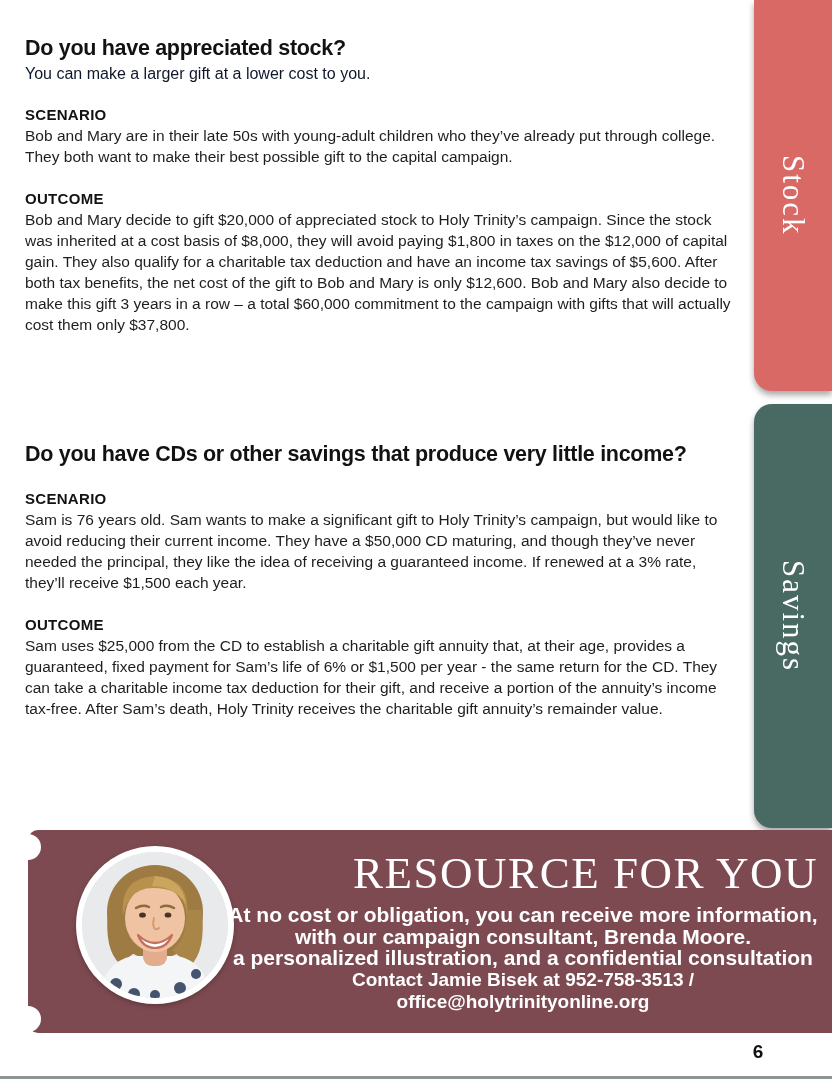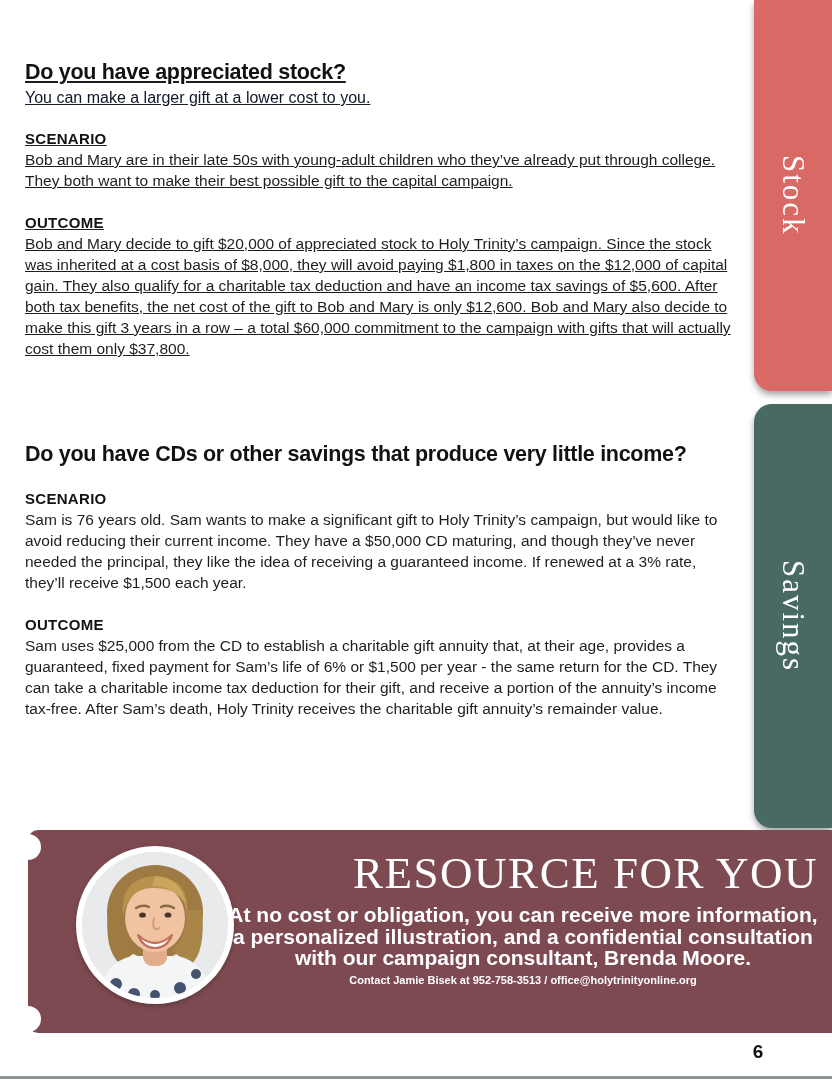--- a/index.html
+++ b/index.html
@@ -2,21 +2,21 @@
 <html><head>
 <meta charset="utf-8">
 <style>
   html,body{margin:0;padding:0;background:#fff;}
   .page{
     position:relative;width:832px;height:1080px;background:#ffffff;
     font-family:"Liberation Sans",sans-serif;color:#1e1e1e;overflow:hidden;
   }
   
   .section{position:absolute;left:25px;width:712px;}
-  .section-stock{top:60px;text-decoration:underline;}
+  .section-stock{top:36px;}
   .section-savings{top:430px;margin-top:12px;}
   .section-title{
     font-size:21.5px;font-weight:bold;letter-spacing:-0.3px;color:#121212;
     margin:0;white-space:nowrap;
   }
   .section-subtitle{font-size:16px;margin:4px 0 0;color:#0f172a;}
   .mini-heading{
     font-size:15px;font-weight:800;letter-spacing:0.3px;color:#121212;
     margin:23px 0 2px;
   }
@@ -55,21 +55,21 @@
   }
   .banner-text{
     position:absolute;left:200px;right:14px;top:20px;text-align:center;color:#ffffff;
   }
   .banner-title{
     font-family:"Liberation Serif",serif;font-size:45px;font-weight:normal;
     letter-spacing:1.5px;line-height:1.05;margin:0;white-space:nowrap;text-align:right;
   }
   .banner-line{font-size:21px;font-weight:bold;line-height:21.5px;margin:0;}
   .banner-lines{margin-top:7px;}
-  .banner-contact{font-size:11px;font-weight:bold;line-height:22px;margin:0;}
+  .banner-contact{font-size:19px;font-weight:bold;line-height:22px;margin:0;}
   
   .page-number{
     position:absolute;left:742px;top:1041px;width:32px;text-align:center;
     font-size:19px;font-weight:bold;color:#111;
   }
   .bottom-rule{position:absolute;left:0;right:0;bottom:1px;height:3px;background:#8d9494;}
 </style>
 </head>
 <body>
 
@@ -136,22 +136,22 @@
 
           <path d="M56 83 Q73 99 90 83 Q85 96 73 96 Q61 96 56 83 Z" fill="#ffffff" stroke="#c4705f" stroke-width="2.2" stroke-linejoin="round"></path>
         </svg>
       </div>
     </div>
 
     <div class="banner-text">
       <h2 class="banner-title">RESOURCE FOR YOU</h2>
       <div class="banner-lines">
         <p class="banner-line">At no cost or obligation, you can receive more information,</p>
+        <p class="banner-line">with our campaign consultant, Brenda Moore.</p>
         <p class="banner-line">a personalized illustration, and a confidential consultation</p>
-        <p class="banner-line">with our campaign consultant, Brenda Moore.</p>
         <p class="banner-contact">Contact Jamie Bisek at 952-758-3513 / office@holytrinityonline.org</p>
       </div>
     </div>
   </div>
 
   <div class="page-number">6</div>
   <div class="bottom-rule"></div>
 
 </div>
 

